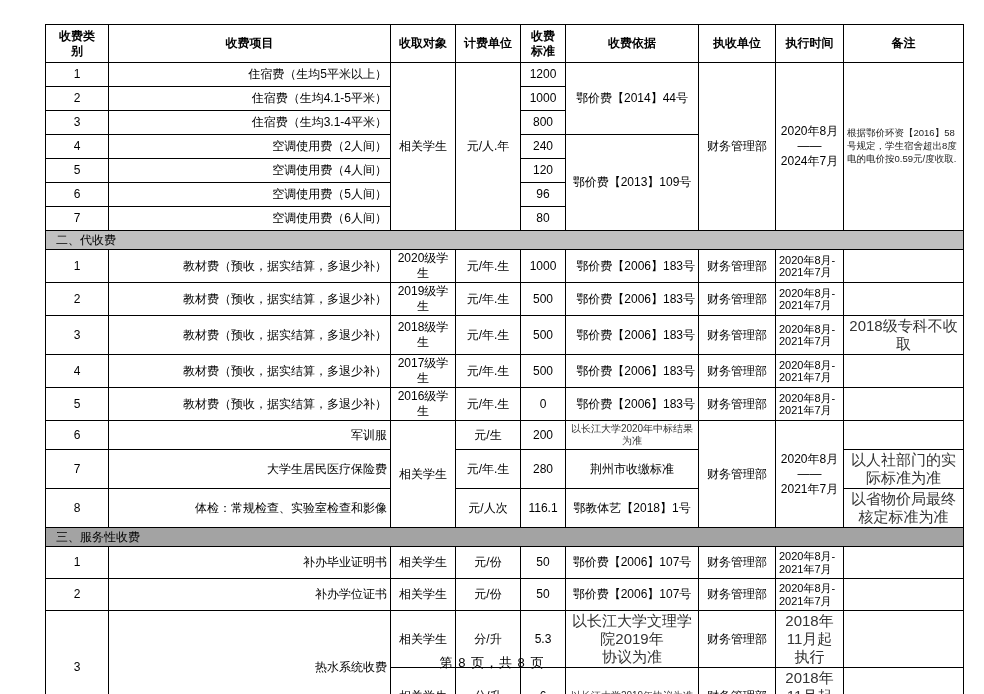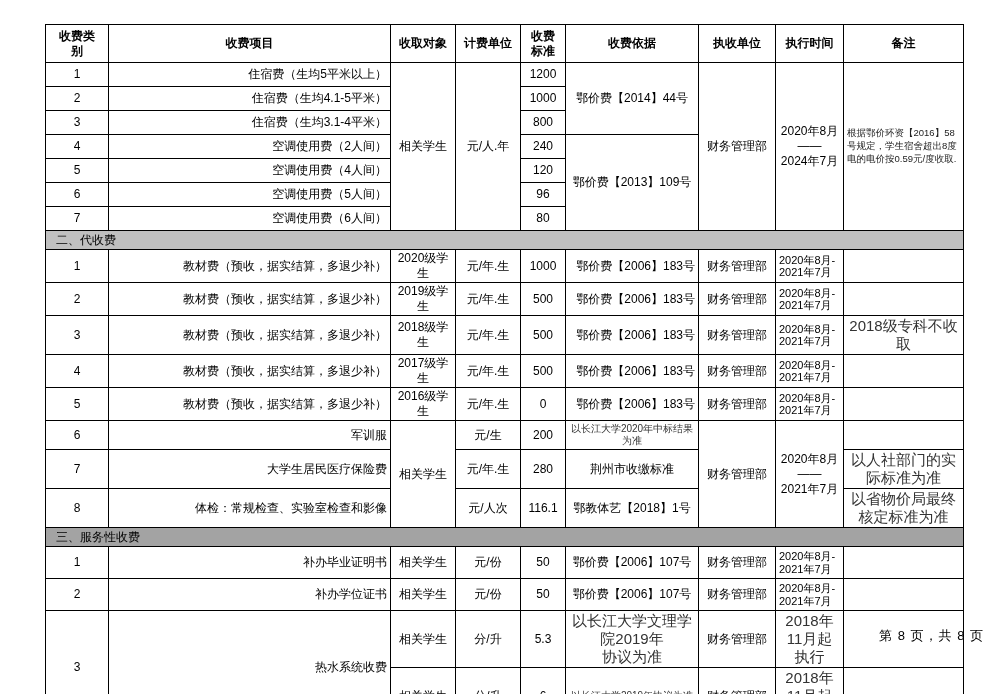--- a/index.html
+++ b/index.html
@@ -26,21 +26,21 @@
   tr.s2b td { height:29px; }
   tr.s3 td { height:32px; }
   tr.s3s td { height:27px; }
   .small { font-size:15px; color:#333; line-height:1.2; }
   .small10 { font-size:10px; color:#333; line-height:1.2;margin-top:48px; }
   .remark-long { font-size:9.5px; color:#222; text-align:left; line-height:1.35; }
   .period2 { font-size:11px; line-height:1.1; text-align:left; white-space:pre-line; }
   .notes { margin-top:6px; display:flex; font-size:12px; }
   .notes .lbl { width:55px; padding-left:15px; }
   .notes .lines div { line-height:16px; }
-  .footer { position:absolute; left:0; top:627px; width:984px; text-align:right; font-size:13px; letter-spacing:1px; }
+  .footer { position:absolute; left:0; top:654px; width:984px; text-align:center; font-size:13px; letter-spacing:1px; }
 </style>
 </head>
 <body>
 
 <div class="page">
   <table class="fee">
     <colgroup>
       <col style="width:63px">
         <col style="width:282px">
         <col style="width:65px">

